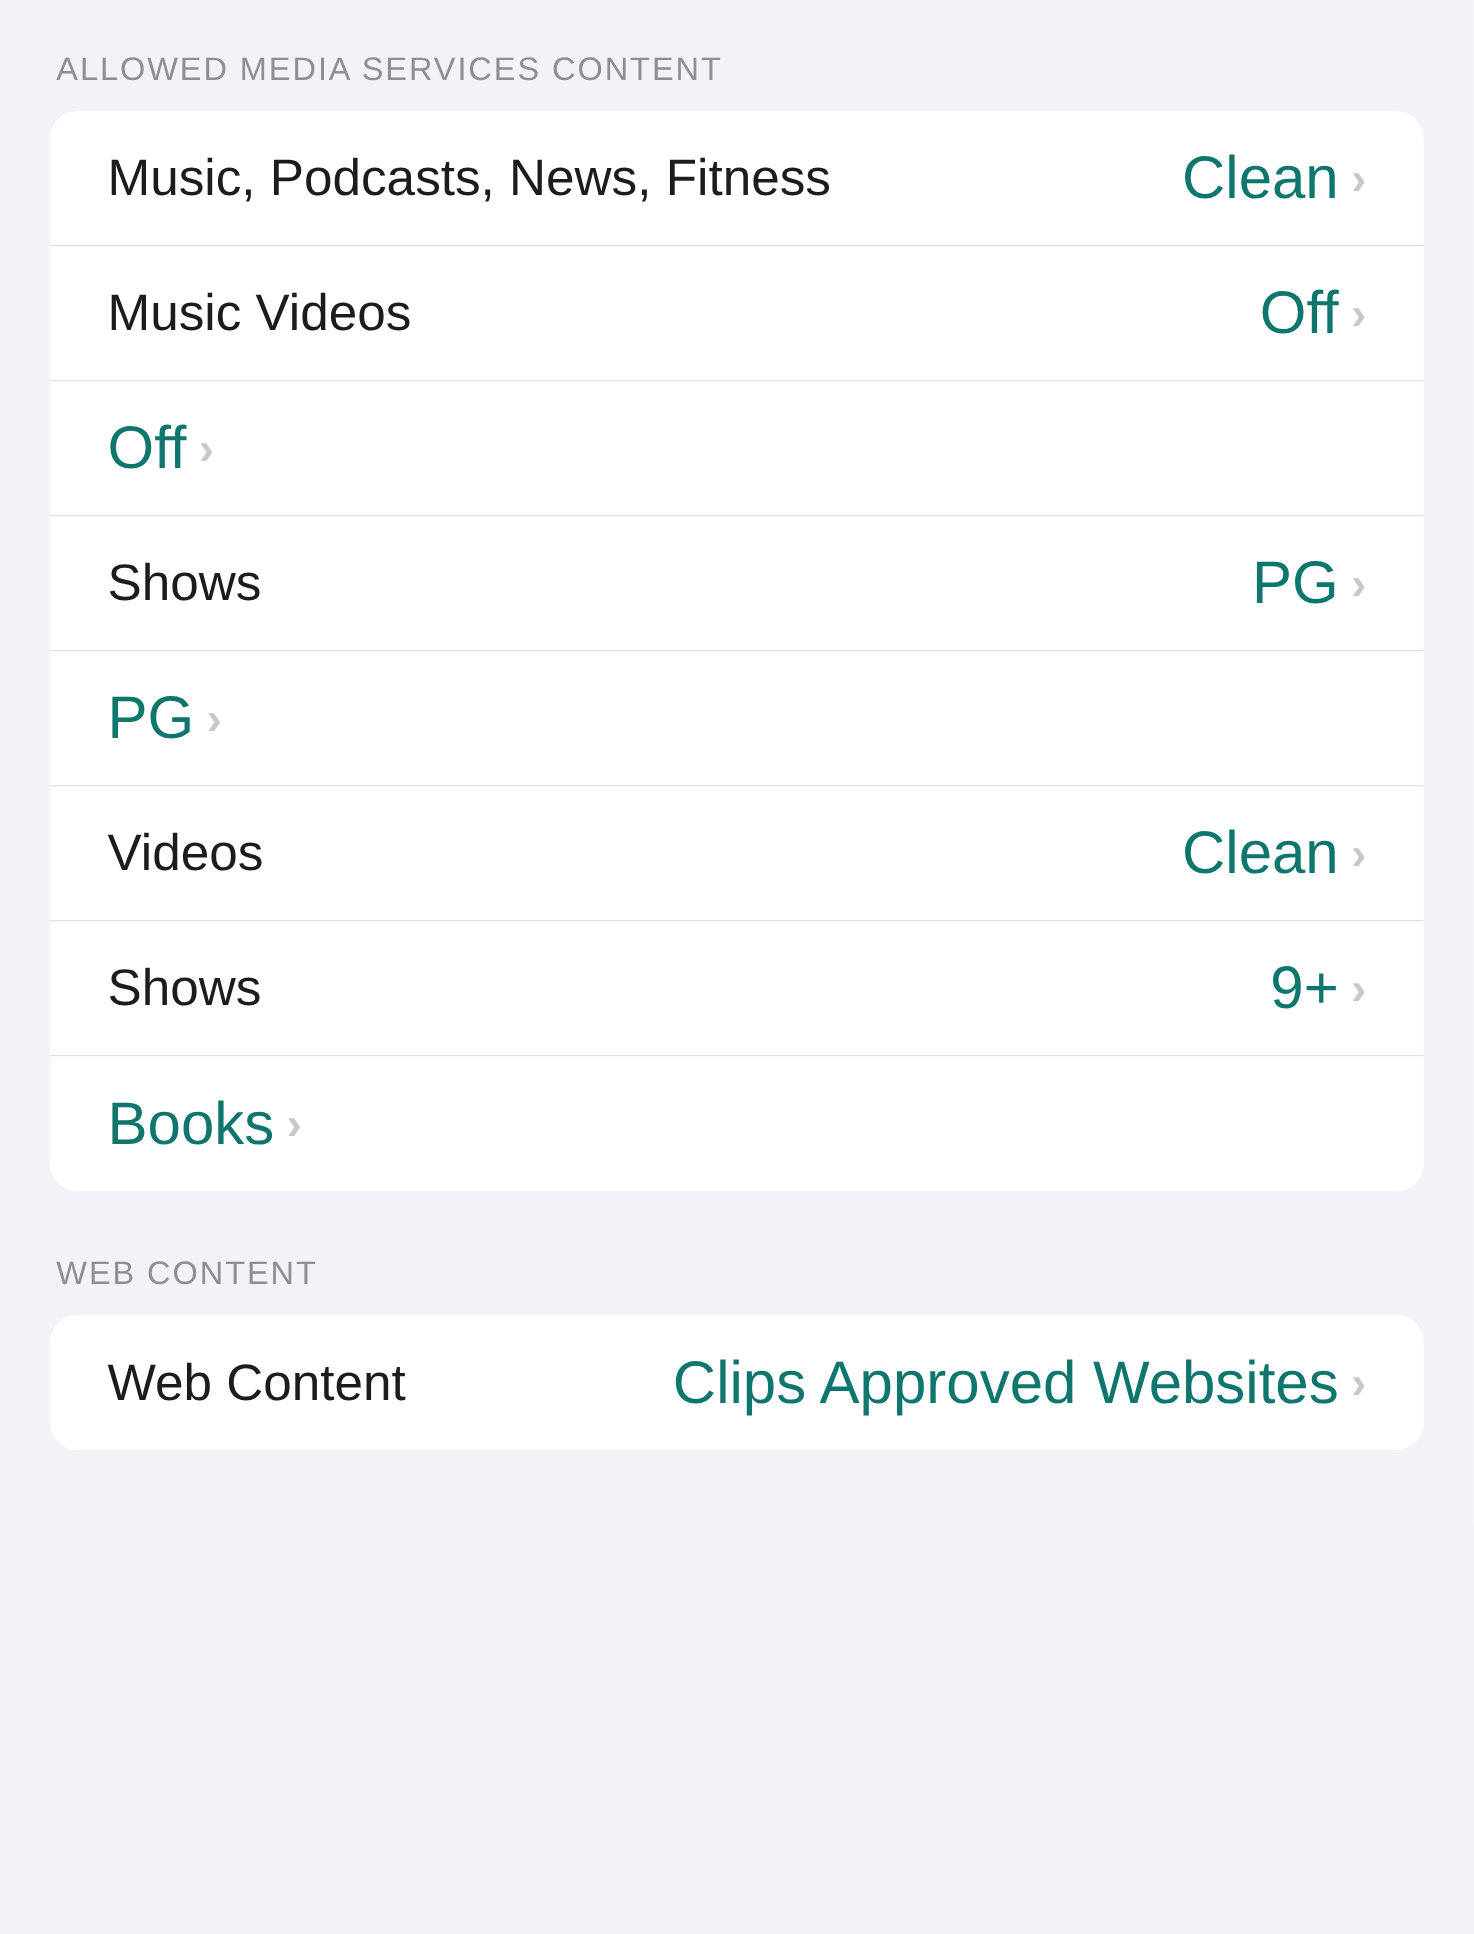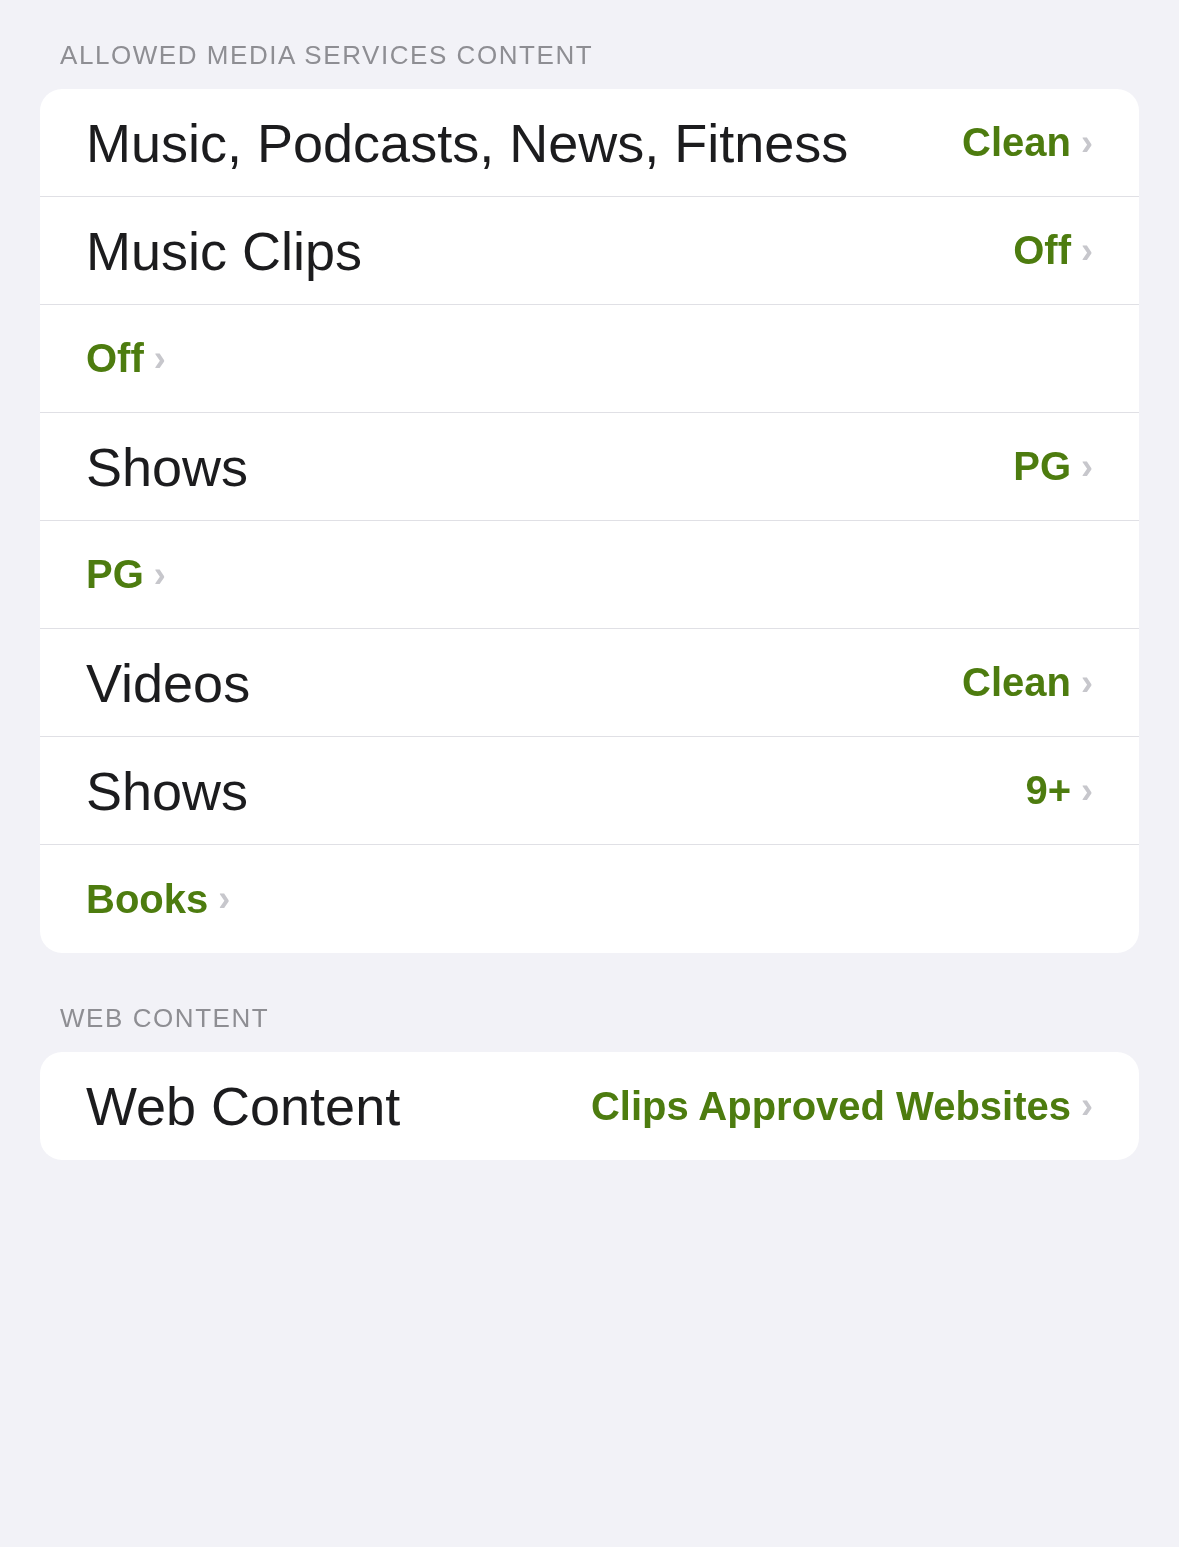--- a/index.html
+++ b/index.html
@@ -19,21 +19,21 @@
     .section {
       margin-bottom: 0;
     }
 
     .section-header {
       font-size: 26px;
       font-weight: 400;
       color: #8e8e93;
       letter-spacing: 0.06em;
       text-transform: uppercase;
-      padding: 0 60px 18px 60px;
+      padding: 0 60px 18px 45px;
     }
 
     .section-card {
       background-color: #ffffff;
       border-radius: 22px;
       margin: 0 40px 50px 40px;
       overflow: hidden;
     }
 
     .row {
@@ -44,35 +44,35 @@
       height: 108px;
       border-bottom: 1px solid #e0e0e5;
       cursor: pointer;
     }
 
     .row:last-child {
       border-bottom: none;
     }
 
     .row-label {
-      font-size: 54px;
+      font-size: 41px;
       font-weight: 400;
       color: #1c1c1e;
     }
 
     .row-right {
       display: flex;
       align-items: center;
       gap: 10px;
     }
 
     .row-value {
-      font-size: 40px;
-      font-weight: 700;
-      color: #4d7c0f;
+      font-size: 48px;
+      font-weight: 400;
+      color: #0f766e;
     }
 
     .chevron {
       font-size: 36px;
       color: #c7c7cc;
       font-weight: 600;
       line-height: 1;
     }
   </style>
 </head>
@@ -83,21 +83,21 @@
       <div class="section-header">ALLOWED MEDIA SERVICES CONTENT</div>
       <div class="section-card">
         <div class="row">
           <span class="row-label">Music, Podcasts, News, Fitness</span>
           <div class="row-right">
             <span class="row-value">Clean</span>
             <span class="chevron">›</span>
           </div>
         </div>
         <div class="row">
-          <span class="row-label">Music Clips</span>
+          <span class="row-label">Music Videos</span>
           <div class="row-right">
             <span class="row-value">Off</span>
             <span class="chevron">›</span>
           </div>
         </div>
         <div class="row">
           <div class="row-right">
             <span class="row-value">Off</span>
             <span class="chevron">›</span>
           </div>

